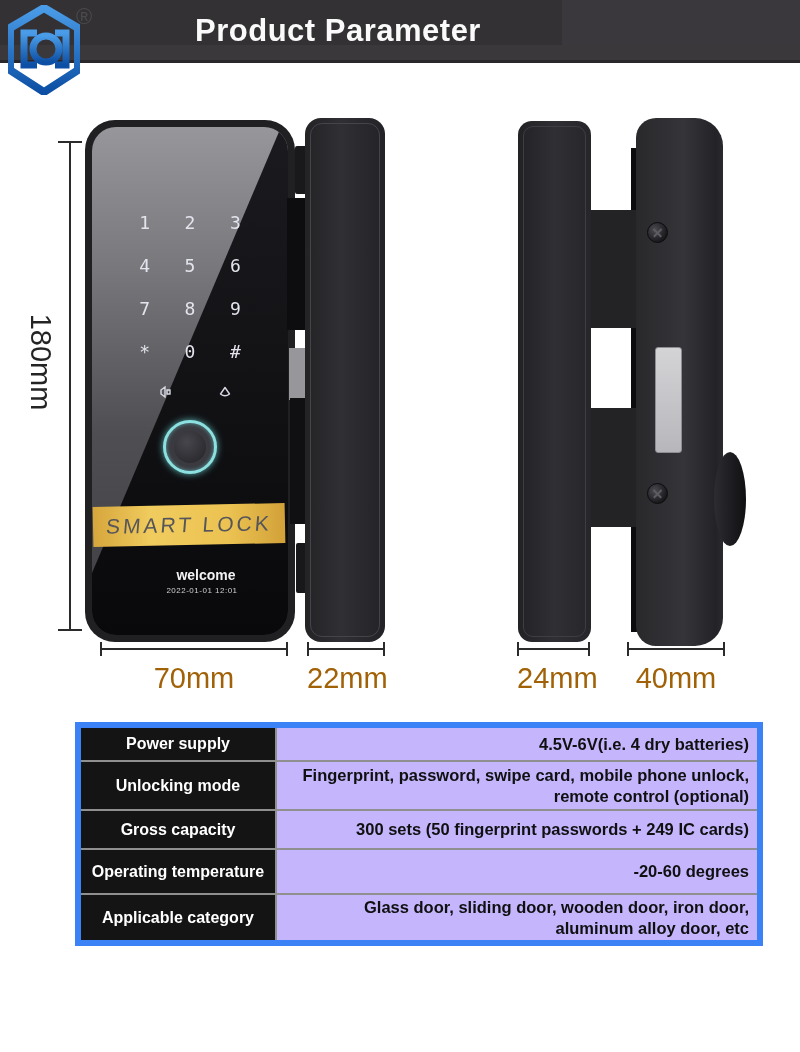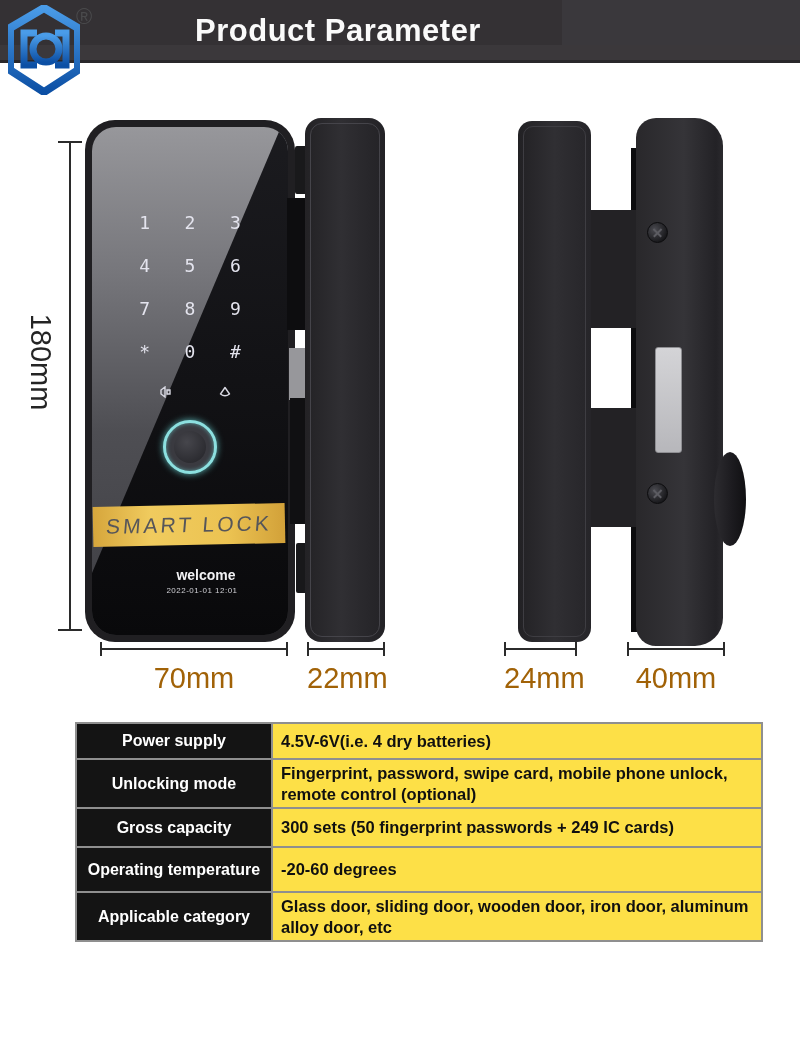--- a/index.html
+++ b/index.html
@@ -72,25 +72,25 @@
 
   
   .hdim{position:absolute;top:648px;}
   .hline{position:relative;height:2px;background:#2b2b2b;}
   .hline::before,.hline::after{content:"";position:absolute;top:-6px;width:2px;height:14px;background:#2b2b2b;}
   .hline::before{left:0;} .hline::after{right:0;}
   .hlabel{margin-top:12px;text-align:center;font-size:29px;color:#a16207;white-space:nowrap;}
 
   
   .spec-table{position:absolute;left:75px;top:722px;width:688px;border-collapse:collapse;
-    border:2px solid #3b82f6;table-layout:fixed;}
+    border:6px solid #3b82f6;table-layout:fixed;}
   .spec-table th{width:188px;background:#141414;color:#fff;font-size:16px;font-weight:bold;
     border:2px solid #8f8f8f;padding:2px 3px;text-align:center;}
-  .spec-table td{background:#fde047;color:#101010;font-size:16.5px;font-weight:bold;
-    border:2px solid #8f8f8f;padding:2px 8px;text-align:left;line-height:1.25;}
+  .spec-table td{background:#c4b5fd;color:#101010;font-size:16.5px;font-weight:bold;
+    border:2px solid #8f8f8f;padding:2px 8px;text-align:right;line-height:1.25;}
   .r1{height:36px;} .r2{height:49px;} .r3{height:39px;} .r4{height:45px;margin-left:40px;}
   .r5{height:42px;} .r6{height:39px;} .r7{height:49px;}
 </style>
 </head>
 <body>
 
 <div class="banner">
   <div class="banner-shade-right"></div>
   <div class="banner-shade-bottom"></div>
   <div class="banner-edge"></div>
@@ -189,21 +189,21 @@
 <div class="knob"></div>
 
 <div class="hdim" style="left:100px;width:188px">
   <div class="hline"></div>
   <div class="hlabel">70mm</div>
 </div>
 <div class="hdim" style="left:307px;width:78px">
   <div class="hline"></div>
   <div class="hlabel">22mm</div>
 </div>
-<div class="hdim" style="left:504px;width:73px">
+<div class="hdim" style="left:517px;width:73px">
   <div class="hline"></div>
   <div class="hlabel">24mm</div>
 </div>
 <div class="hdim" style="left:627px;width:98px">
   <div class="hline"></div>
   <div class="hlabel">40mm</div>
 </div>
 
 <table class="spec-table">
   <tbody>

